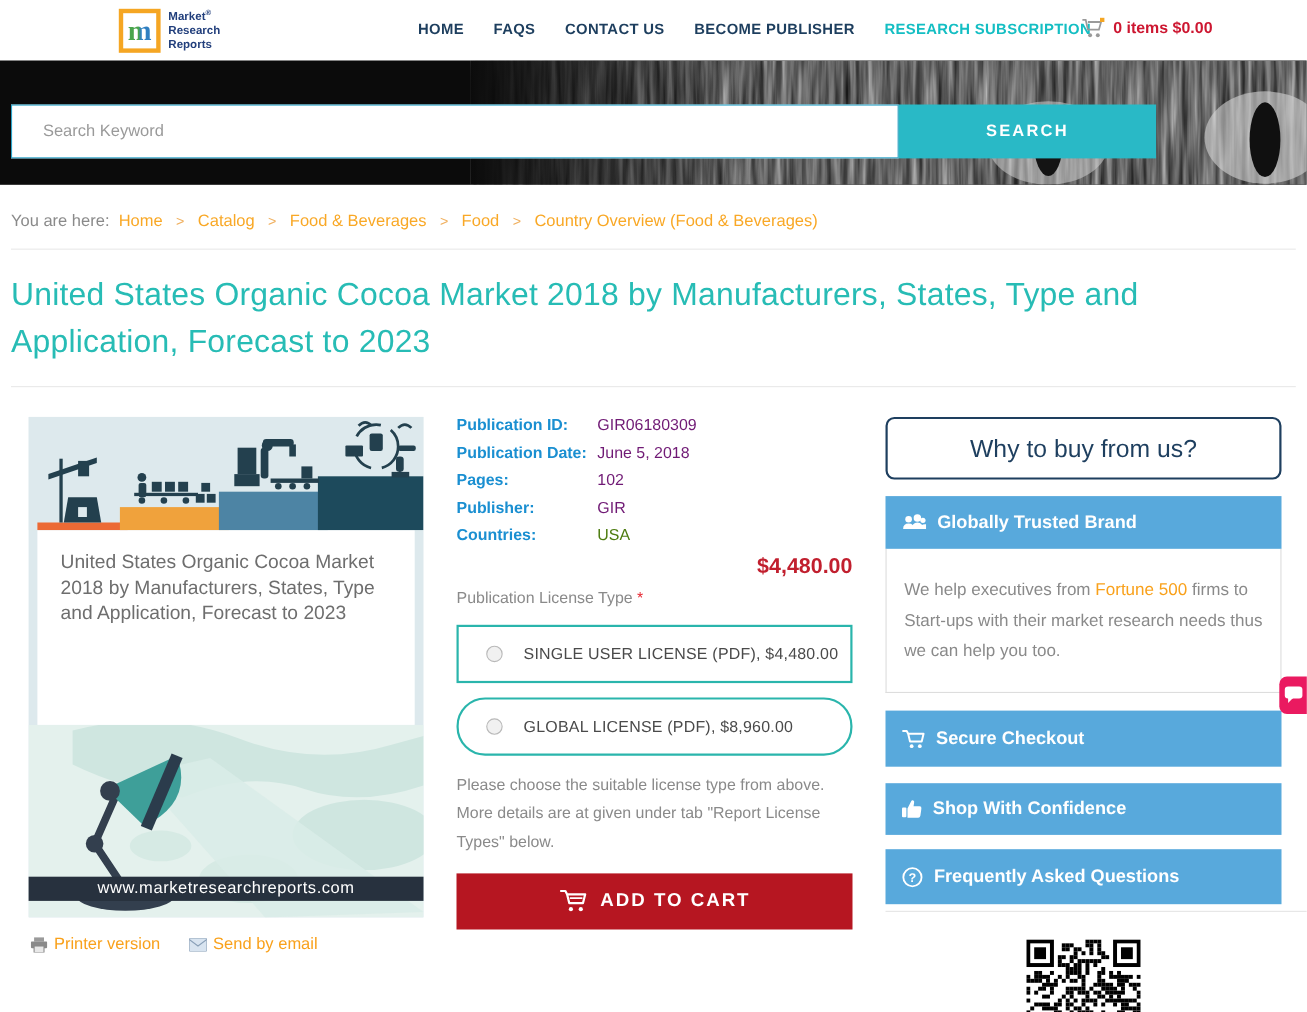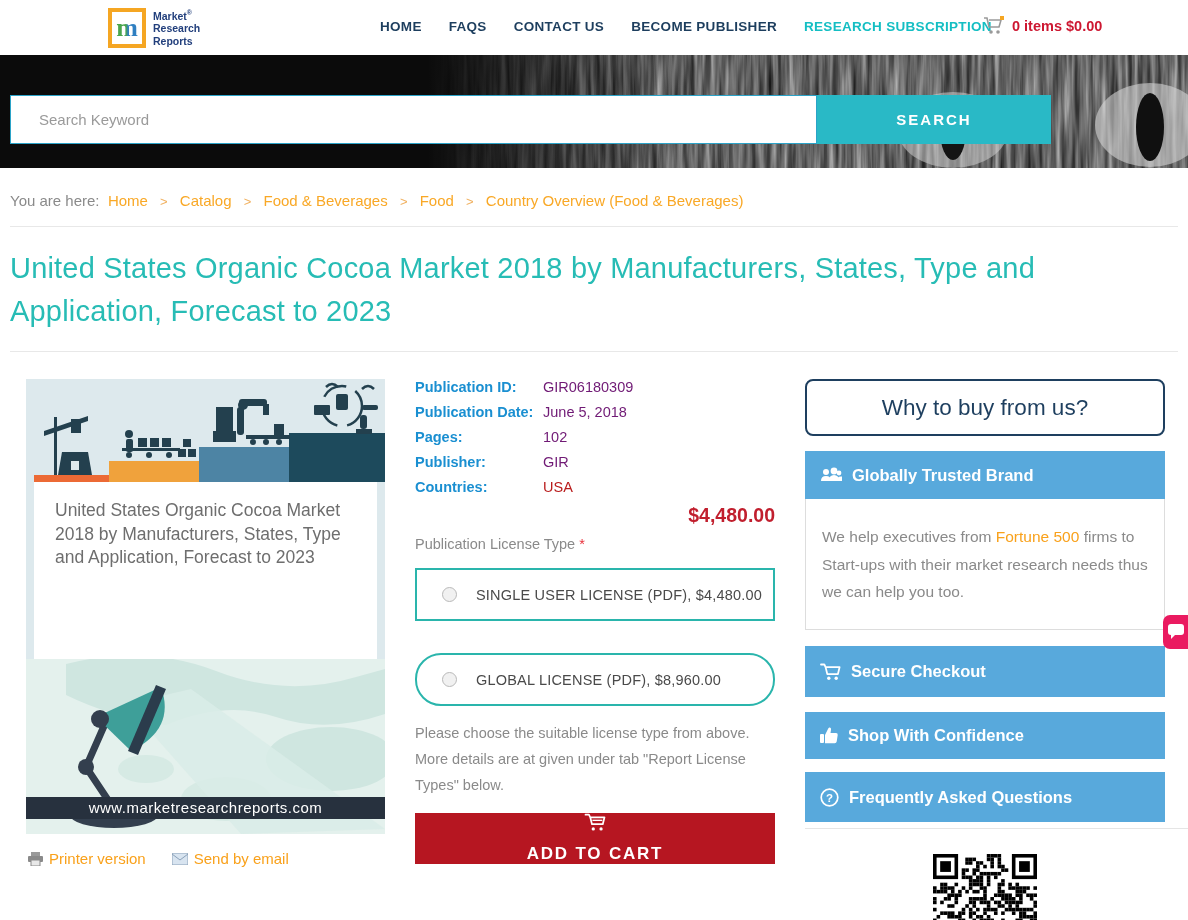--- a/index.html
+++ b/index.html
@@ -54,33 +54,33 @@
   .cover-bar { position:absolute; left:0; bottom:15px; width:100%; height:22px; background:#27313e;
     color:#fff; font-size:15px; line-height:22px; text-align:center; letter-spacing:0.5px; }
   .left-links { margin:16px 0 0 2px; display:flex; gap:26px; }
   .left-link { display:flex; align-items:center; gap:6px; color:#f9a11b; font-size:15px; cursor:pointer; }
 
   
   .col-mid { position:absolute; left:415px; top:0; width:360px; }
   .detail-row { display:flex; margin-bottom:8px; font-size:14.5px; line-height:17px; }
   .detail-label { width:128px; color:#1a8fd1; font-weight:700; }
   .detail-value { color:#701a75; }
-  .detail-value.orange { color:#b91c1c; cursor:pointer; }
+  .detail-value.orange { color:#4d7c0f; cursor:pointer; }
   .price { text-align:right; color:#c11f2e; font-weight:700; font-size:19.5px; margin-top:2px; }
   .license-label { margin-top:9px; color:#8a8a8a; font-size:14.5px; }
   .req { color:#e8303a; }
   .option-box { margin-top:16px; border:2px solid #2ab5ac; height:53px; display:flex;
     align-items:center; padding-left:25px; gap:19px; background:#fff; cursor:pointer; }
-  .option-box + .option-box { margin-top:32px;border-radius:26px; }
+  .option-box + .option-box { margin-top:13px;border-radius:26px; }
   .radio { width:15px; height:15px; border-radius:50%; border:1px solid #b9b9b9; background:#f1f1f1; flex:0 0 15px; }
   .option-label { color:#4a4a4a; font-size:14.5px; letter-spacing:0.2px; }
   .note { margin-top:15px; color:#8a8a8a; font-size:14.5px; line-height:1.78; }
   .add-btn { margin-top:14px; width:360px; height:51px; background:#b61621; border:none;
     color:#fff; font-weight:700; font-size:17px; letter-spacing:1.8px; cursor:pointer;
-    display:flex; align-items:center; justify-content:center; gap:12px; font-family:"Liberation Sans",sans-serif;flex-direction:column; }
+    display:flex; align-items:center; justify-content:center; gap:12px; font-family:"Liberation Sans",sans-serif; }
 
   
   .col-right { position:absolute; left:805px; top:0; width:360px; }
   .why-box { border:2px solid #1e3f5f; border-radius:8px; height:57px; display:flex;
     align-items:center; justify-content:center; color:#1e3f5f; font-size:22.5px; cursor:pointer; }
   .bar { background:#58a9dc; color:#fff; display:flex; align-items:center; gap:10px;
     padding-left:15px; font-size:16.5px; font-weight:600; cursor:pointer; }
   .bar1 { margin-top:15px; height:48px; }
   .bar2 { margin-top:15px; height:47px; }
   .bar3 { margin-top:16px; height:51px; }

